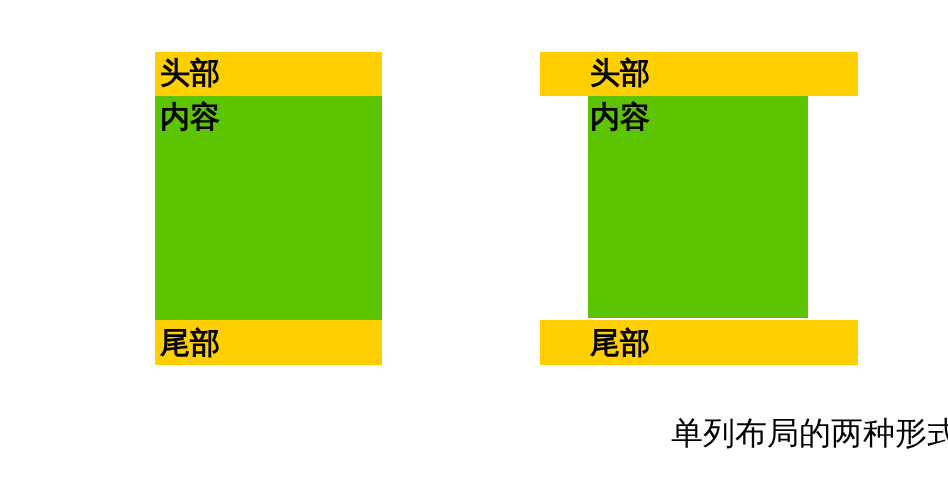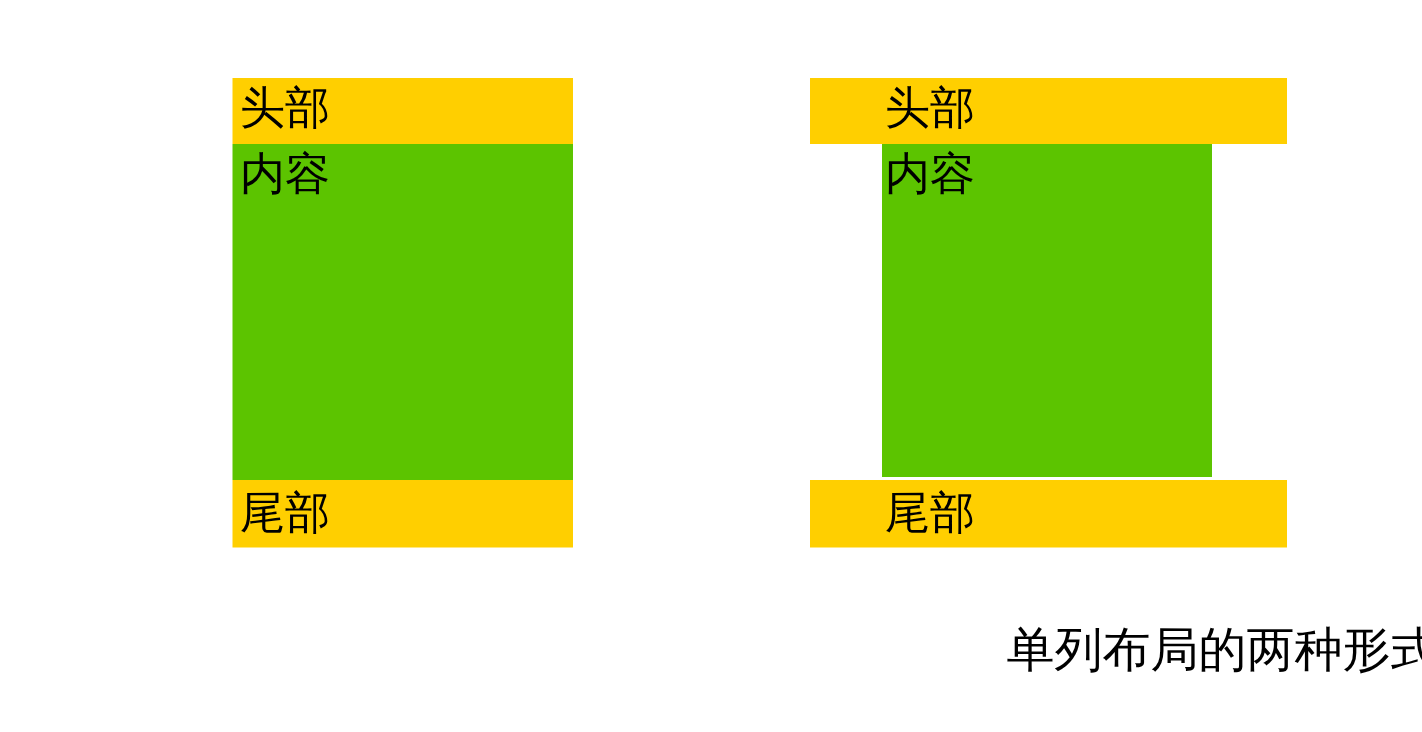--- a/index.html
+++ b/index.html
@@ -19,20 +19,21 @@
     position: relative;
     width: 948px;
     height: 488px;
   }
 
   
   .block {
     position: absolute;
     box-sizing: border-box;
     overflow: hidden;
+    font-weight: bold;
   }
   .block-label {
     display: block;
     font-size: 30px;
     line-height: 1.0;
     color: #000000;
     white-space: nowrap;
     font-family: "DejaVu Sans", "Liberation Sans", sans-serif;
     letter-spacing: 0px;
   }

